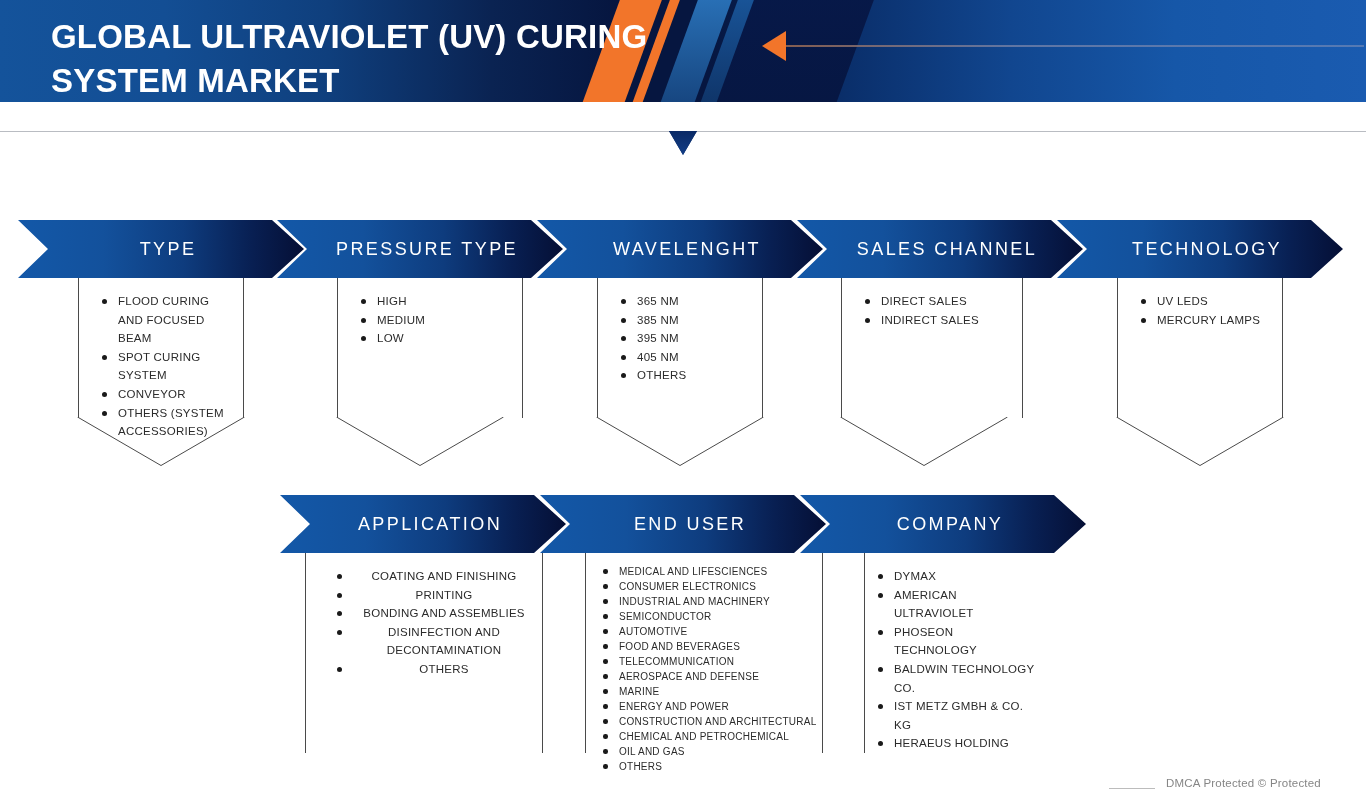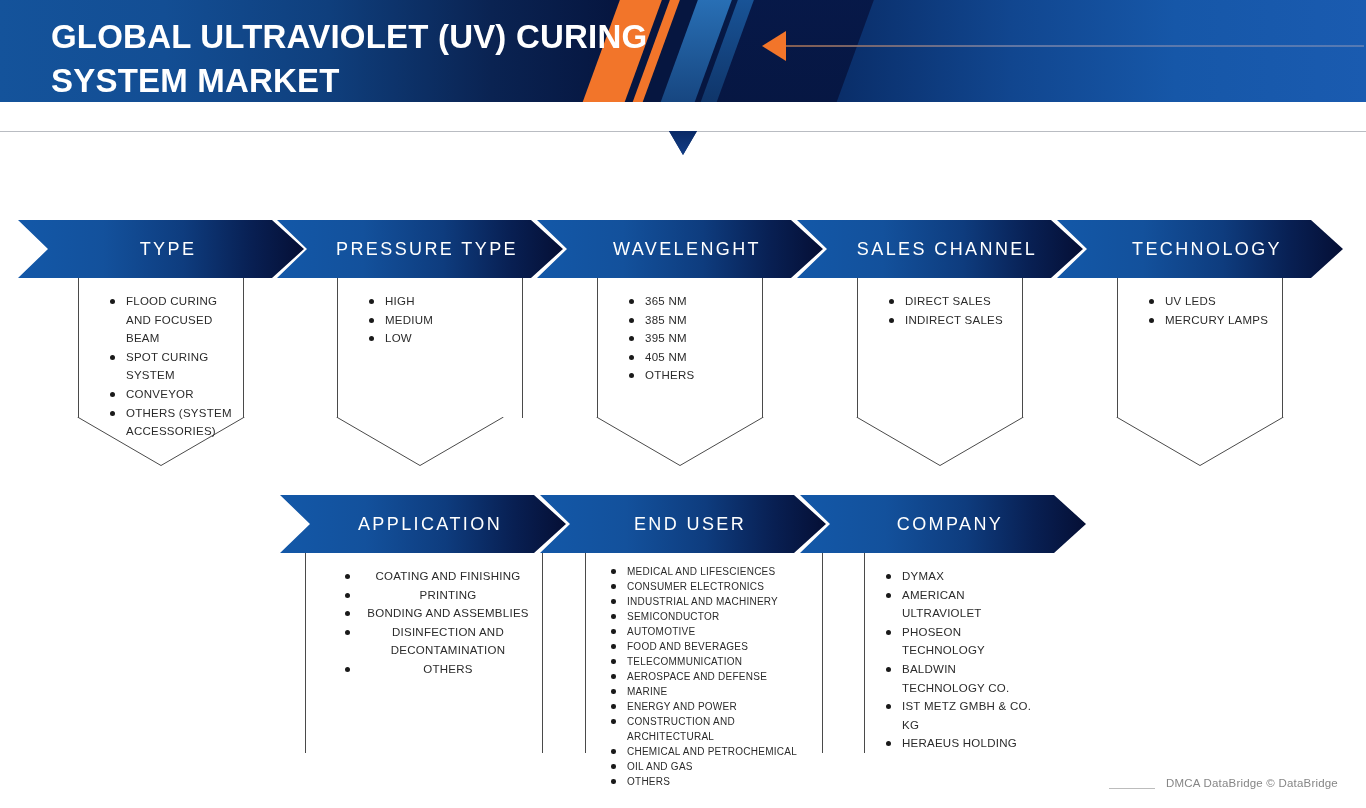--- a/index.html
+++ b/index.html
@@ -82,21 +82,21 @@
     clip-path: polygon(0 0, calc(100% - 32px) 0, 100% 50%,
                        calc(100% - 32px) 100%, 0 100%, 30px 50%);
     display: flex; align-items: center; justify-content: center;
   }
   .chev-title {
     color: #ffffff; font-size: 18px; font-weight: normal;
     letter-spacing: 2.4px; text-transform: uppercase;
     padding-left: 14px;
   }
 
-  .box { position: relative; padding-left: 8px; }
+  .box { position: relative; }
   .box-border {
     position: absolute; inset: 0;
     border-left: 1px solid #4a4a4a;
     border-right: 1px solid #4a4a4a;
   }
   .box-v {  
     position: absolute; left: -1px; right: -1px; bottom: -48px; height: 49px;
   }
   .box-v svg { display: block; }
 
@@ -201,21 +201,21 @@
         <span class="item">405 NM</span>
         <span class="item">OTHERS</span>
       </div>
     </div>
   </div>
 
   <div class="col" style="left:797px; top:220px; width:286px;">
     <div class="chev">
       <span class="chev-title">SALES CHANNEL</span>
     </div>
-    <div class="box" style="margin:0 60px 0 60px; height:140px;">
+    <div class="box" style="margin:0 60px 0 44px; height:140px;">
       <div class="box-border"></div>
       <div class="box-v">
         <svg width="168" height="49" viewBox="0 0 168 49">
             <polyline points="0.5,0 84,48.5 167.5,0" fill="none" stroke="#4a4a4a" stroke-width="1"></polyline>
           </svg>
       </div>
       <div class="items">
         <span class="item">DIRECT SALES</span>
         <span class="item">INDIRECT SALES</span>
       </div>
@@ -292,15 +292,15 @@
         <span class="item">AMERICAN ULTRAVIOLET</span>
         <span class="item">PHOSEON TECHNOLOGY</span>
         <span class="item">BALDWIN TECHNOLOGY CO.</span>
         <span class="item">IST METZ GMBH &amp; CO. KG</span>
         <span class="item">HERAEUS HOLDING</span>
       </div>
     </div>
   </div>
 
   <div class="footer-line"></div>
-  <div class="footer-text">DMCA DataBridge © DataBridge</div>
+  <div class="footer-text">DMCA Protected © Protected</div>
 
 </div>
 
 </body></html>

